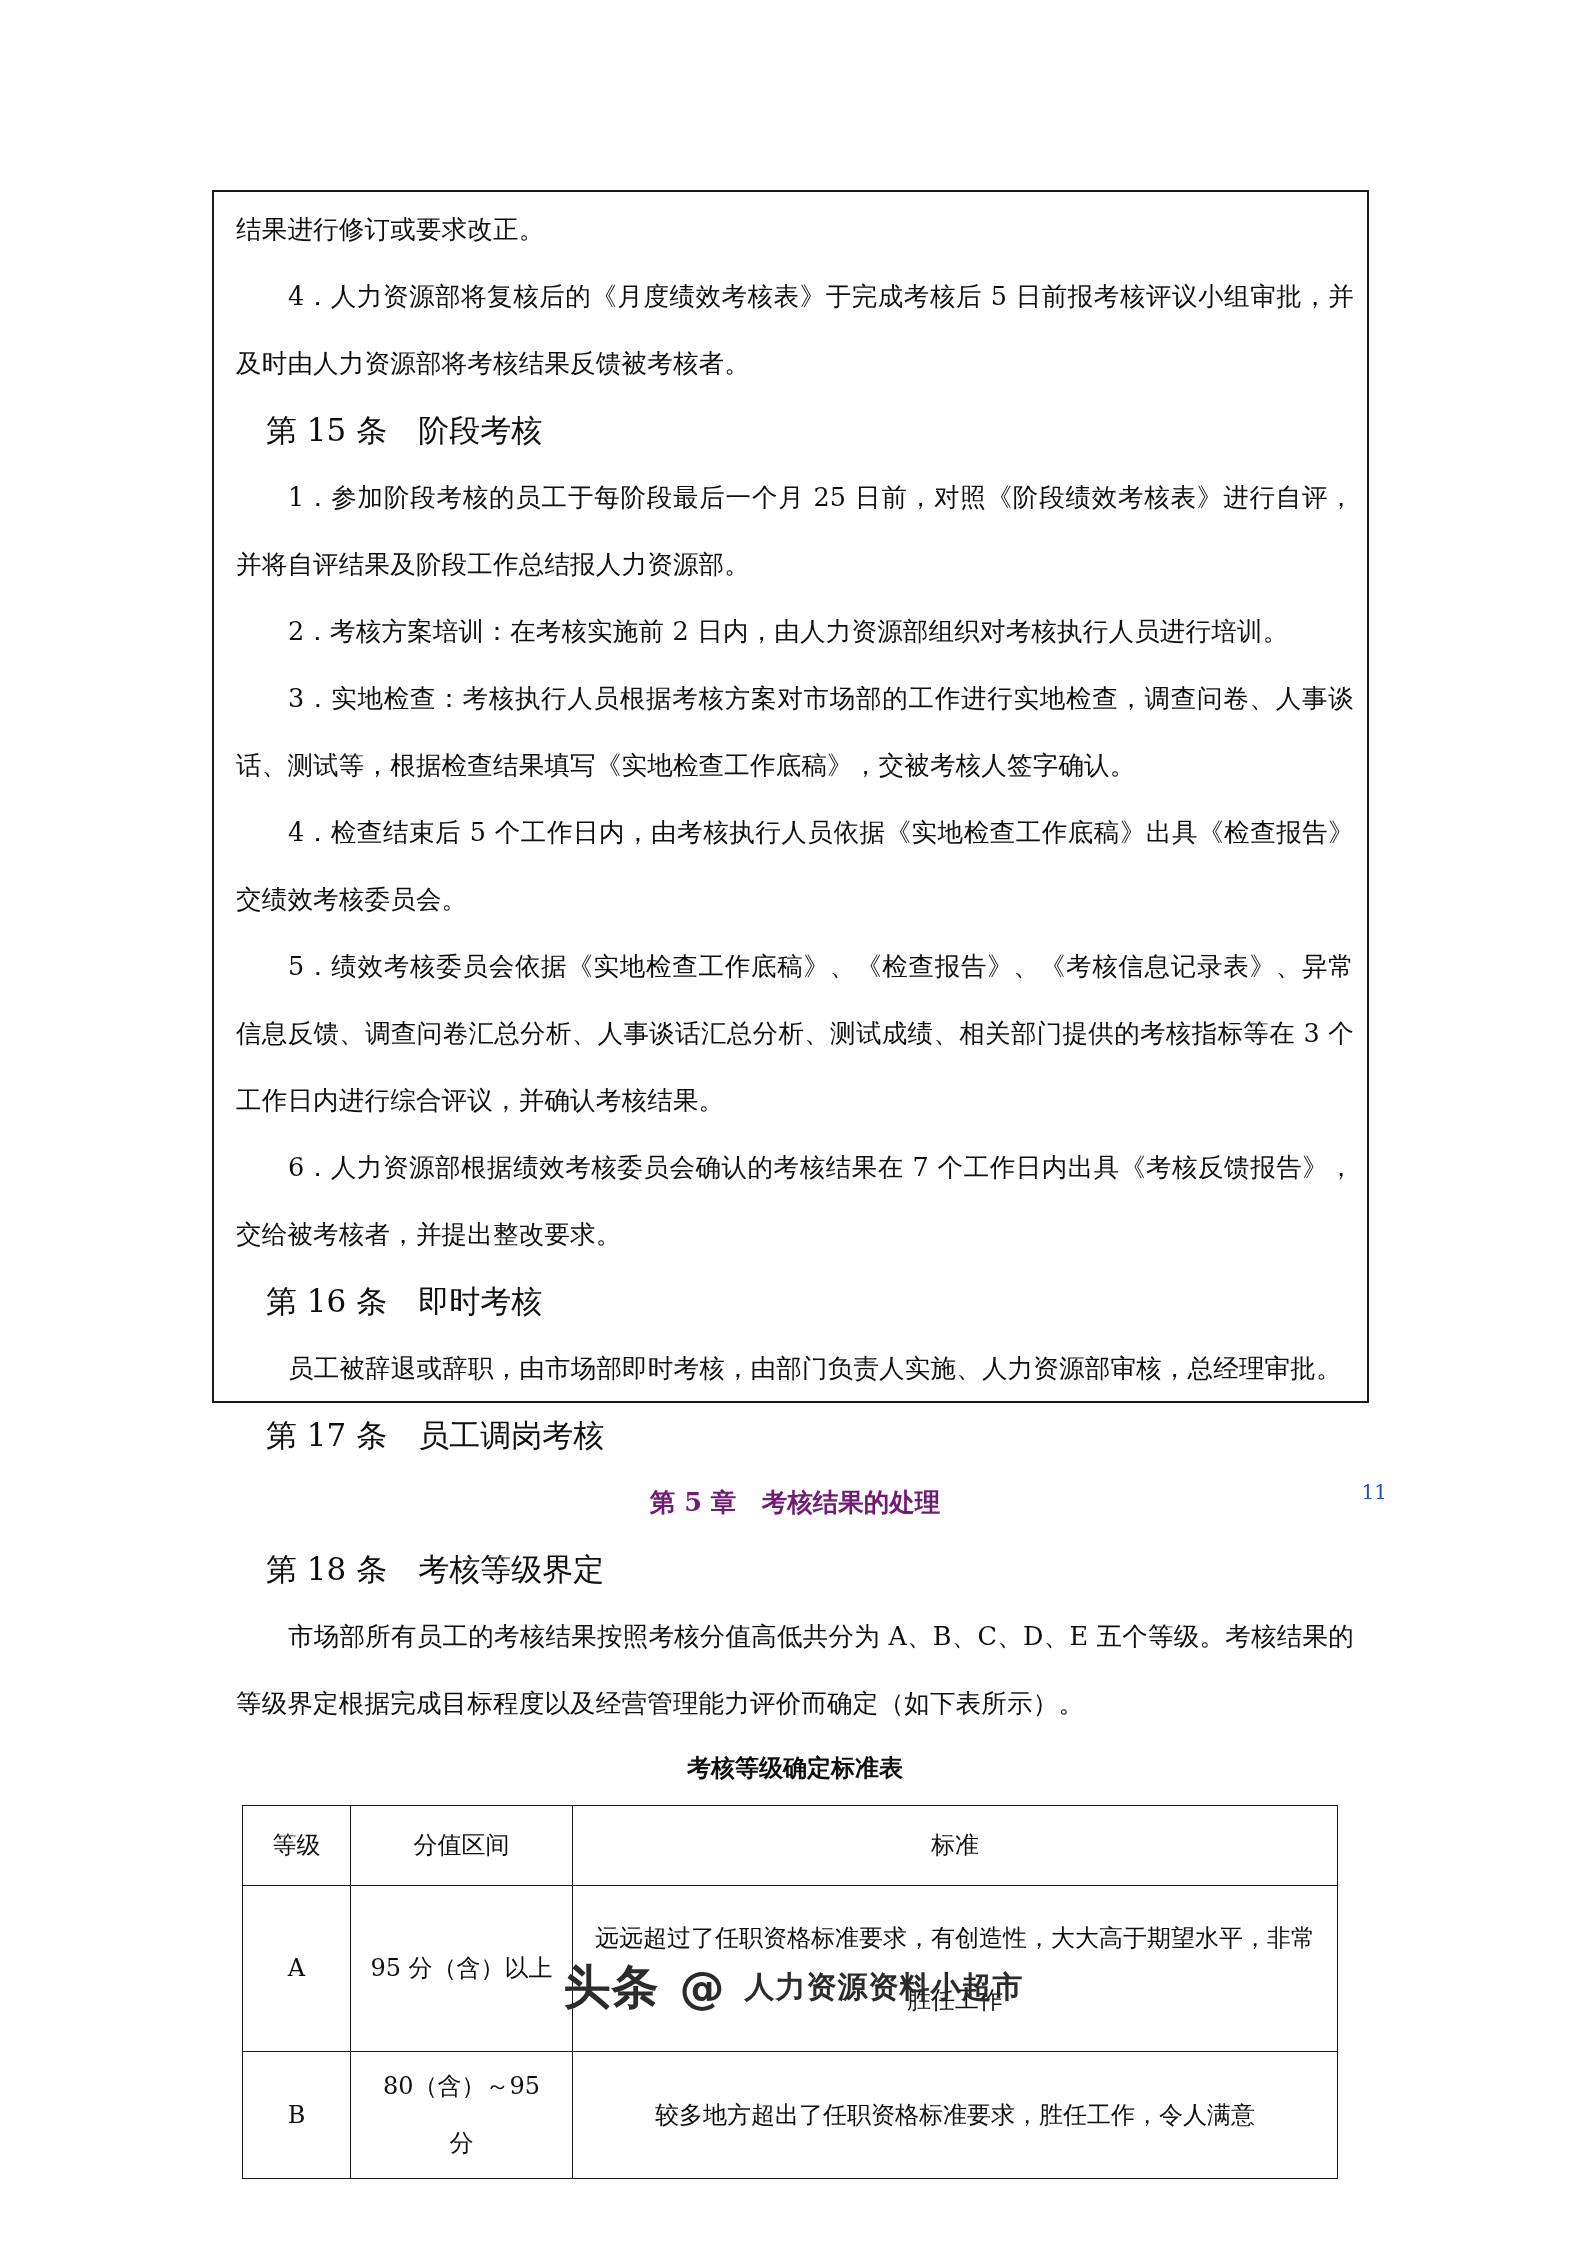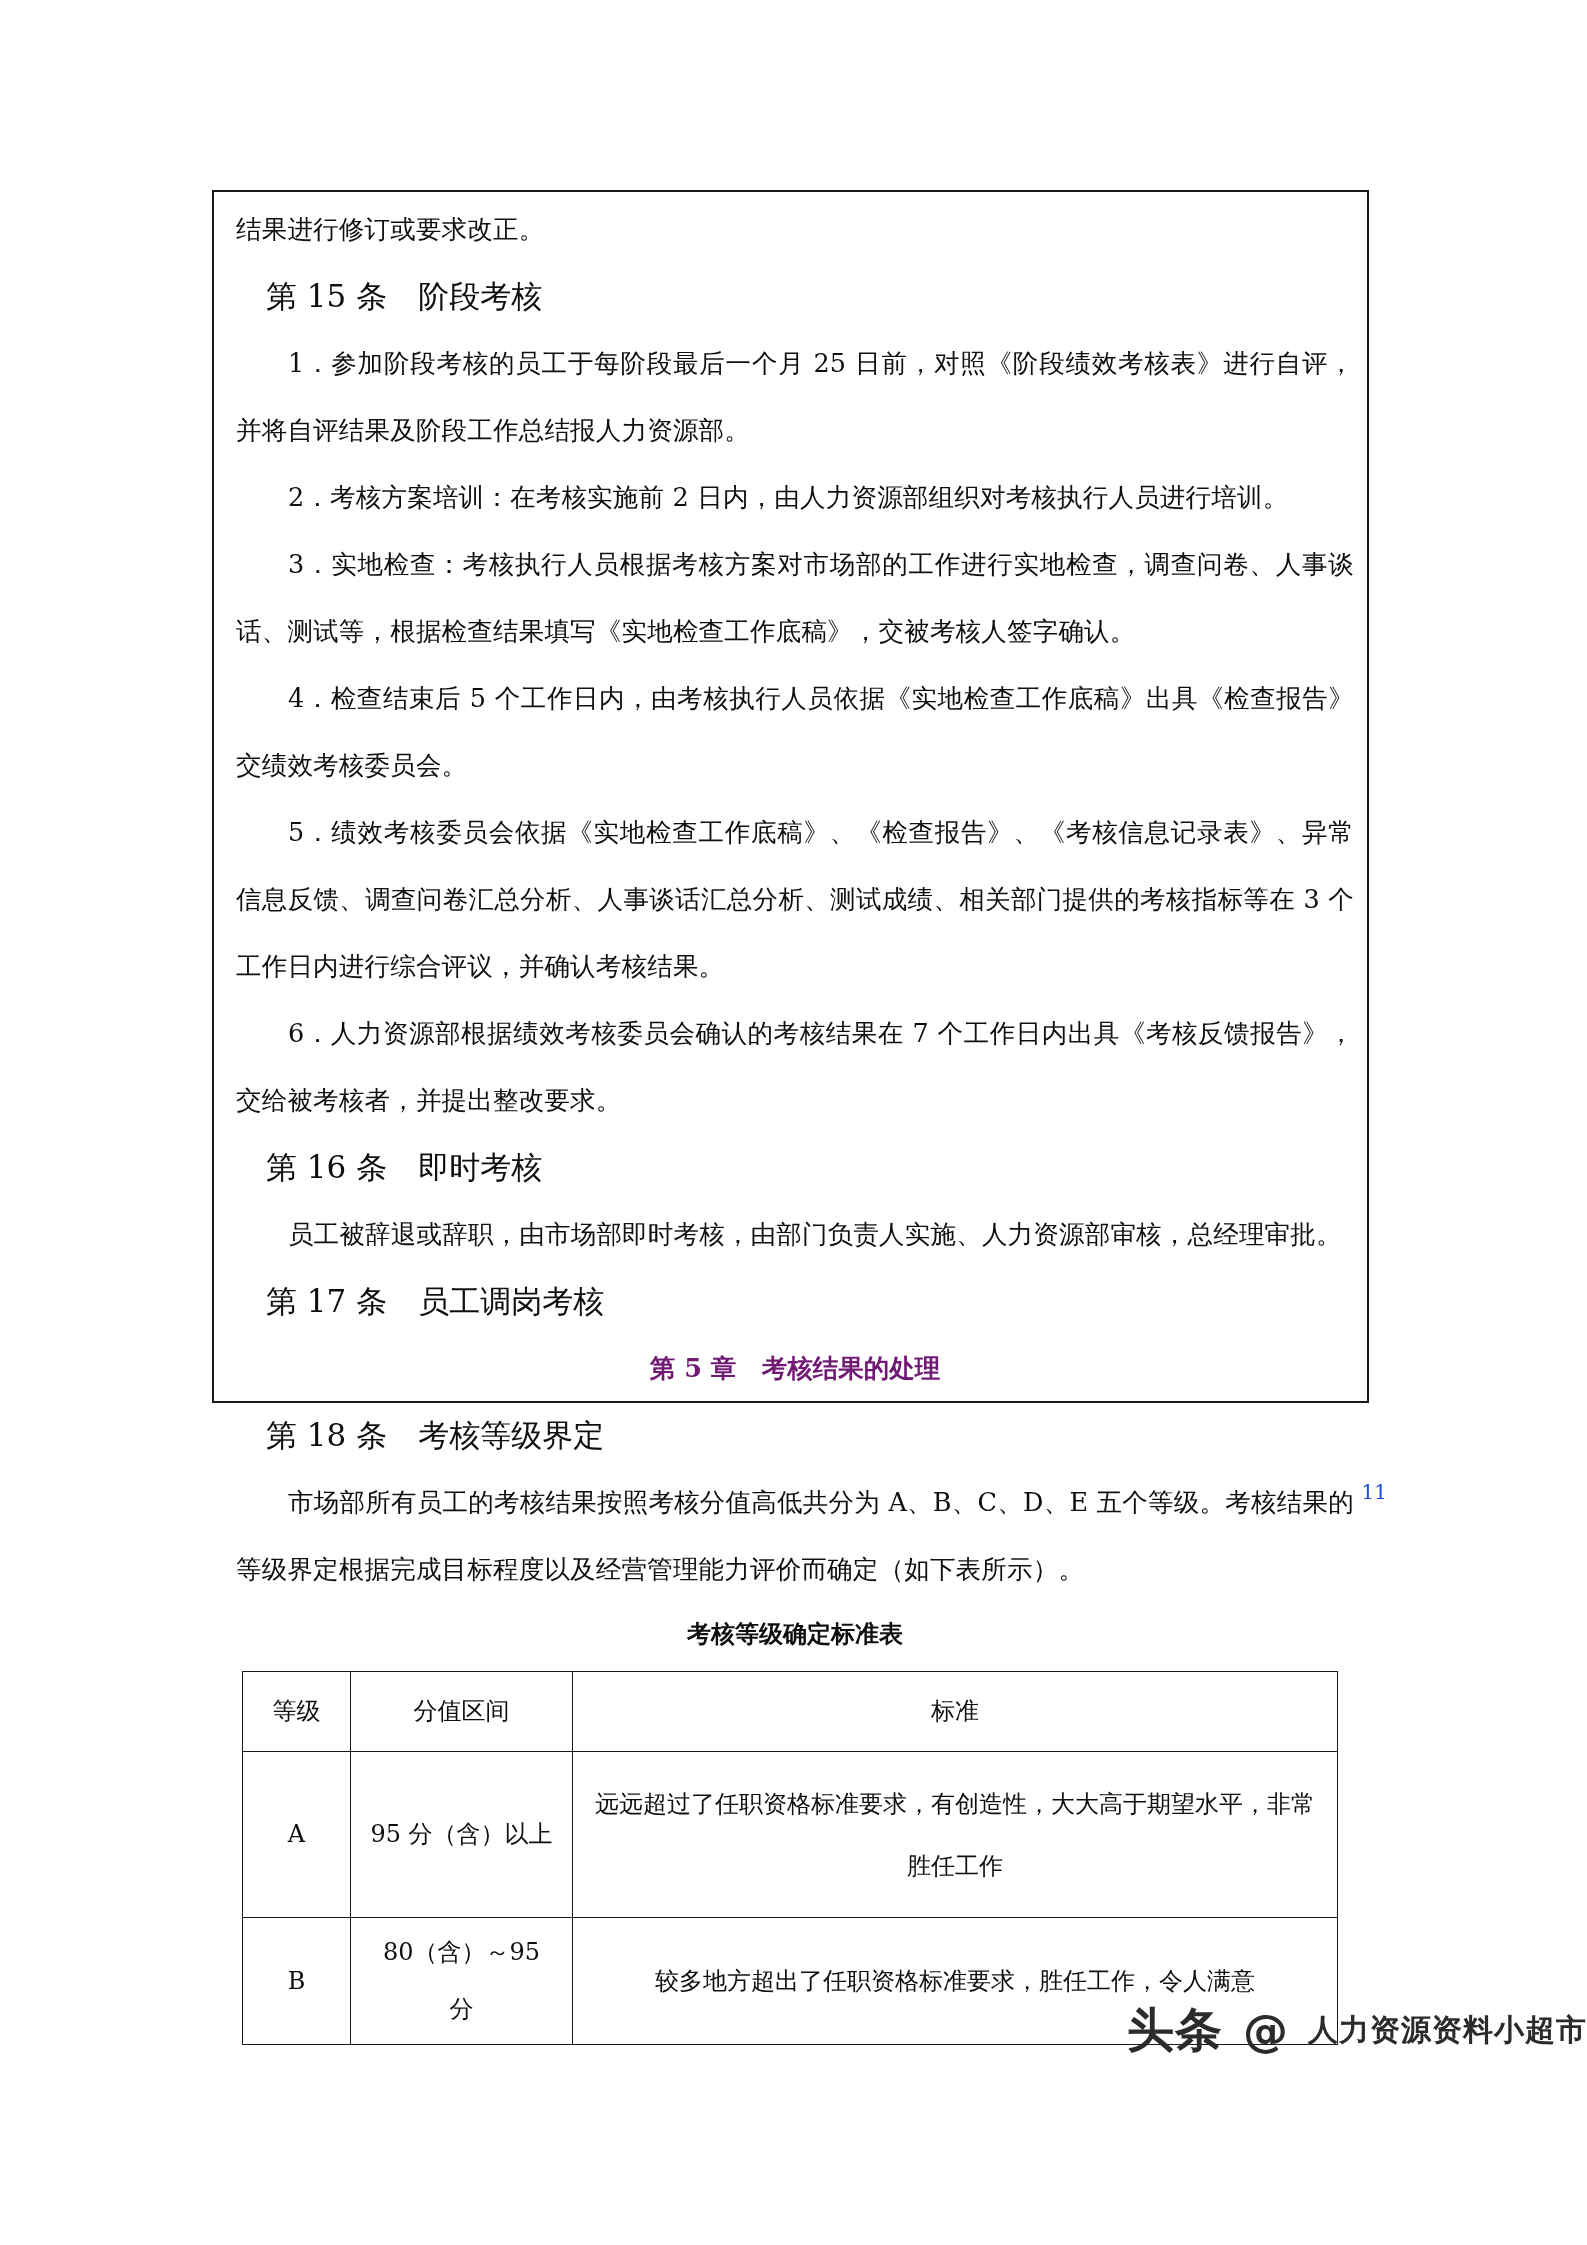--- a/index.html
+++ b/index.html
@@ -113,26 +113,26 @@
     top: 1480px;
     font-size: 20px;
     color: #1d4ed8;
     font-family: "DejaVu Serif", "Liberation Serif", serif;
   }
 
   
   #watermark {
     position: absolute;
     left: 0;
-    top: 1955px;
+    top: 1912px;
     width: 1587px;
     height: 150px;
     display: flex;
     align-items: center;
-    justify-content: flex-end;
+    justify-content: center;
   }
   #wm-inner {
     display: flex;
     align-items: center;
     gap: 20px;
   }
   .wm-logo {
     display: flex;
     align-items: center;
     gap: 6px;
@@ -162,20 +162,21 @@
 <body>
 
 <div id="page">
 
   <div id="doc-border"></div>
 
   <div id="doc-body">
 
     <p class="para">结果进行修订或要求改正。</p>
 
+    <p class="para indent">4．人力资源部将复核后的《月度绩效考核表》于完成考核后 5 日前报考核评议小组审批，并及时由人力资源部将考核结果反馈被考核者。</p>
 
     <p class="article-head">第 15 条　阶段考核</p>
 
     <p class="para indent">1．参加阶段考核的员工于每阶段最后一个月 25 日前，对照《阶段绩效考核表》进行自评，并将自评结果及阶段工作总结报人力资源部。</p>
 
     <p class="para indent">2．考核方案培训：在考核实施前 2 日内，由人力资源部组织对考核执行人员进行培训。</p>
 
     <p class="para indent">3．实地检查：考核执行人员根据考核方案对市场部的工作进行实地检查，调查问卷、人事谈话、测试等，根据检查结果填写《实地检查工作底稿》，交被考核人签字确认。</p>
 
     <p class="para indent">4．检查结束后 5 个工作日内，由考核执行人员依据《实地检查工作底稿》出具《检查报告》交绩效考核委员会。</p>

